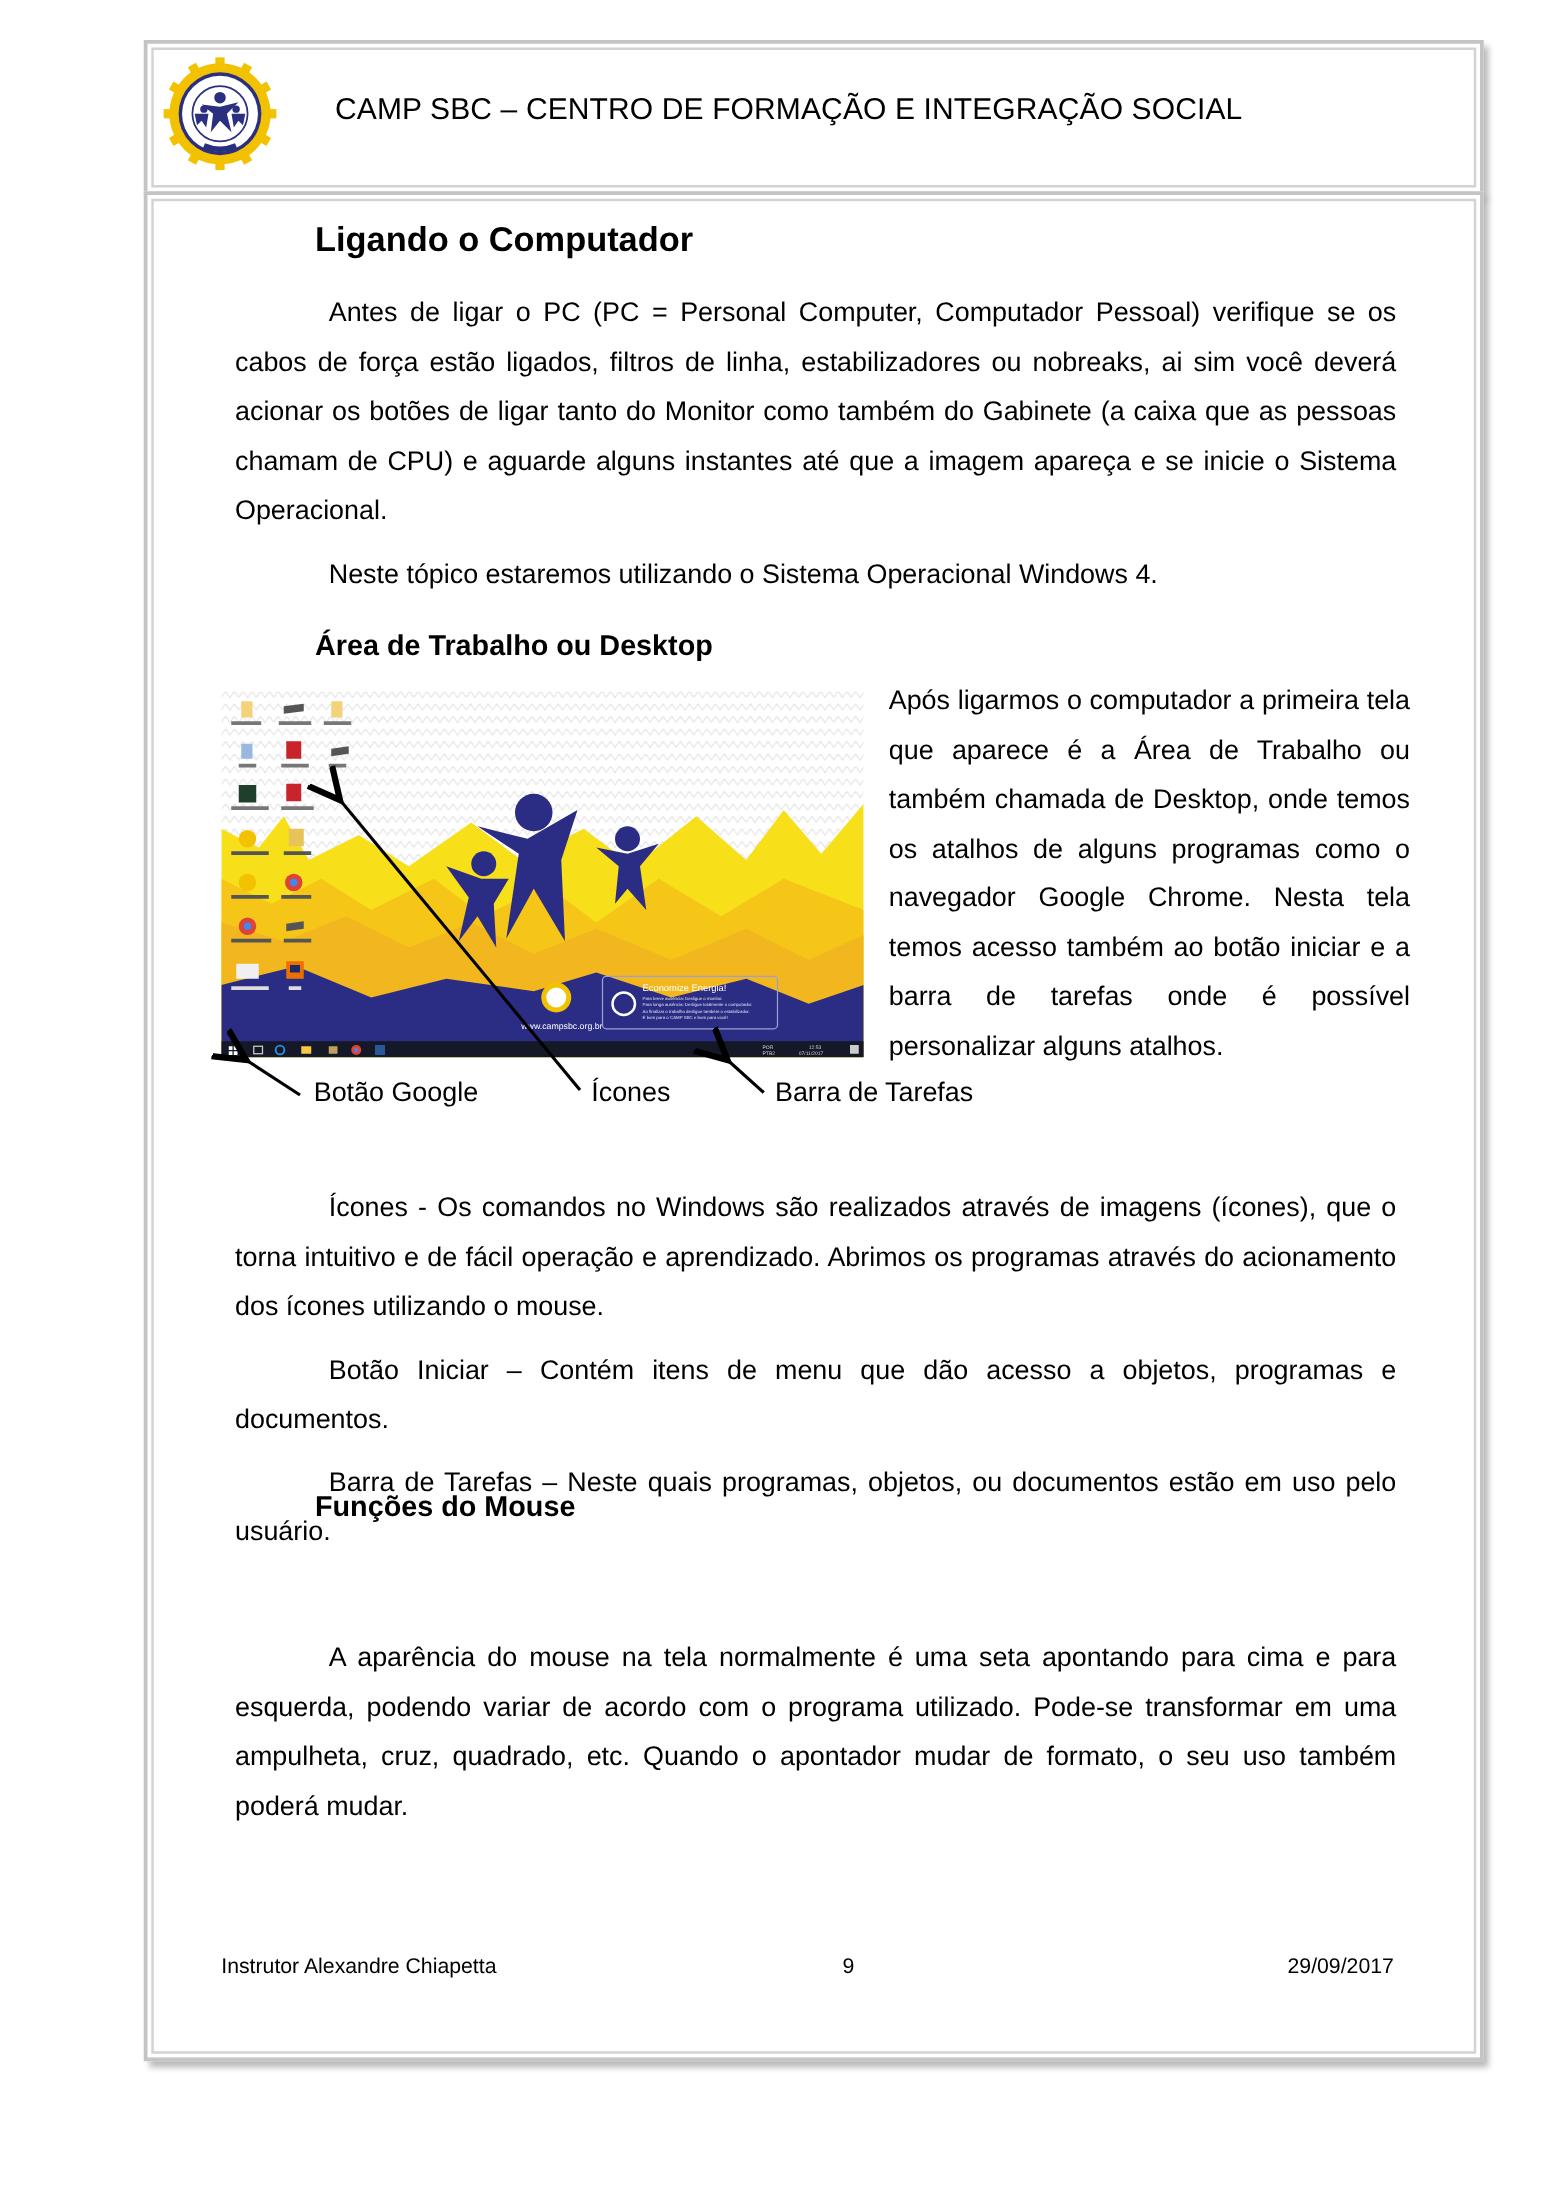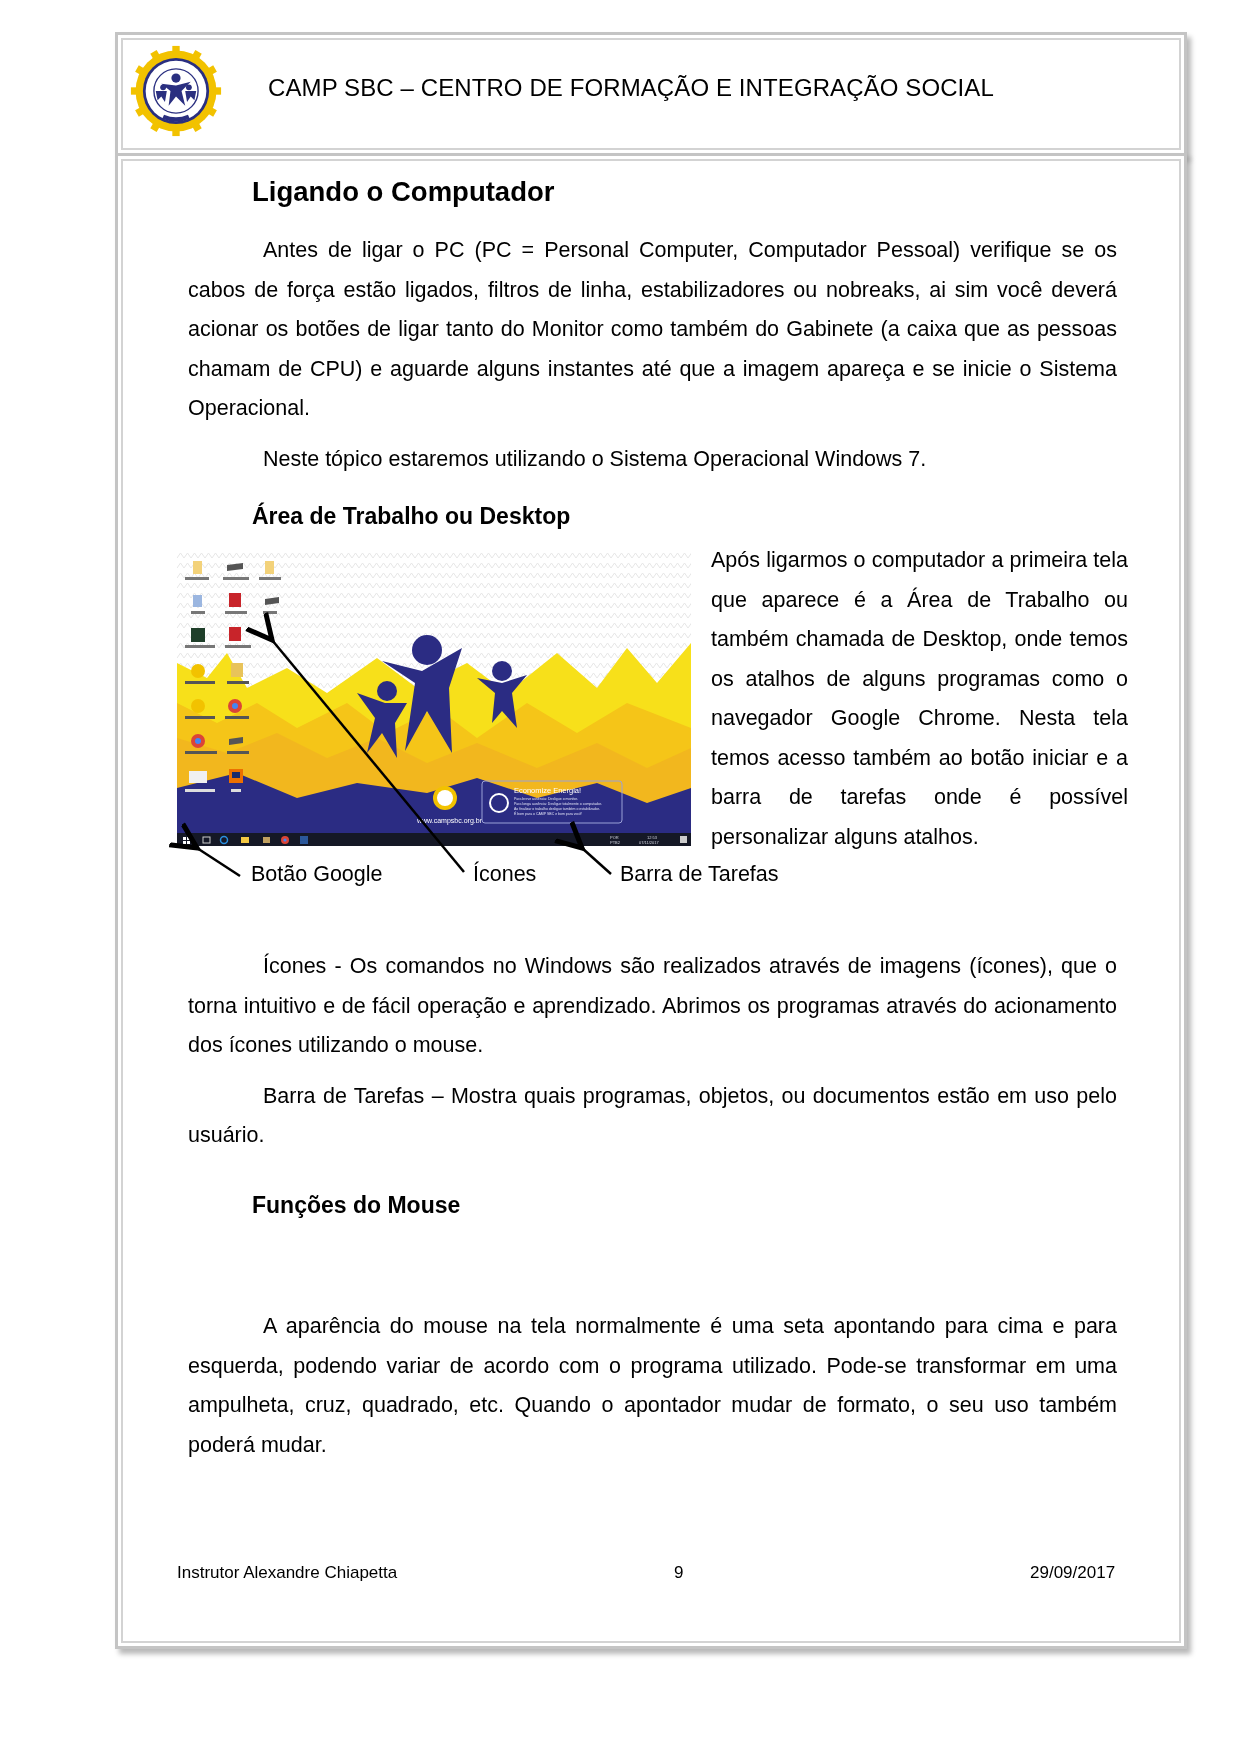--- a/index.html
+++ b/index.html
@@ -59,21 +59,21 @@
     <circle cx="64" cy="46" r="3.2"></circle>
     <path d="M60 50 L72 50 L70 60 L66 56 L62 62 Z"></path>
   </g>
   <path d="M36 78 Q50 84 64 78" stroke="#2a2f80" stroke-width="5" fill="none"></path>
 </svg>
 <div class="header-title">CAMP SBC – CENTRO DE FORMAÇÃO E INTEGRAÇÃO SOCIAL</div>
 
 <div class="h1" style="top:176px;">Ligando o Computador</div>
 <div class="content" style="top:220px;">
   <p class="just indent">Antes de ligar o PC (PC = Personal Computer, Computador Pessoal) verifique se os cabos de força estão ligados, filtros de linha, estabilizadores ou nobreaks, ai sim você deverá acionar os botões de ligar tanto do Monitor como também do Gabinete (a caixa que as pessoas chamam de CPU) e aguarde alguns instantes até que a imagem apareça e se inicie o Sistema Operacional.</p>
-  <p class="just indent">Neste tópico estaremos utilizando o Sistema Operacional Windows 7.</p>
+  <p class="just indent">Neste tópico estaremos utilizando o Sistema Operacional Windows 4.</p>
 </div>
 
 <div class="h2" style="top:503px;">Área de Trabalho ou Desktop</div>
 
 <div class="screenshot">
   <svg width="514" height="293" viewBox="0 0 514 293">
     <defs>
       <pattern id="zig" width="14" height="10" patternUnits="userSpaceOnUse">
         <path d="M0 5 L3.5 0 L7 5 L10.5 0 L14 5" stroke="#e6e6e6" stroke-width="1" fill="none"></path>
       </pattern>
@@ -213,21 +213,22 @@
   <line x1="464" y1="872" x2="272" y2="640" stroke="#000" stroke-width="2.5" marker-end="url(#ah)"></line>
   <line x1="611" y1="874" x2="582" y2="848" stroke="#000" stroke-width="2.5" marker-end="url(#ah)"></line>
 </svg>
 
 <div class="caption" style="left:251px;">Botão Google</div>
 <div class="caption" style="left:473px;">Ícones</div>
 <div class="caption" style="left:620px;">Barra de Tarefas</div>
 
 <div class="content" style="top:936px;">
   <p class="just indent">Ícones - Os comandos no Windows são realizados através de imagens (ícones), que o torna intuitivo e de fácil operação e aprendizado. Abrimos os programas através do acionamento dos ícones utilizando o mouse.</p>
-  <p class="just indent">Barra de Tarefas – Mostra quais programas, objetos, ou documentos estão em uso pelo usuário.</p>
+  <p class="just indent">Botão Iniciar – Contém itens de menu que dão acesso a objetos, programas e documentos.</p>
+  <p class="just indent">Barra de Tarefas – Neste quais programas, objetos, ou documentos estão em uso pelo usuário.</p>
 </div>
 
 <div class="h2" style="top:1192px;">Funções do Mouse</div>
 <div class="content" style="top:1296px;">
   <p class="just indent">A aparência do mouse na tela normalmente é uma seta apontando para cima e para esquerda, podendo variar de acordo com o programa utilizado. Pode-se transformar em uma ampulheta, cruz, quadrado, etc. Quando o apontador mudar de formato, o seu uso também poderá mudar.</p>
 </div>
 
 <div class="footer" style="left:177px;">Instrutor Alexandre Chiapetta</div>
 <div class="footer" style="left:674px;">9</div>
 <div class="footer" style="left:1030px;">29/09/2017</div>

